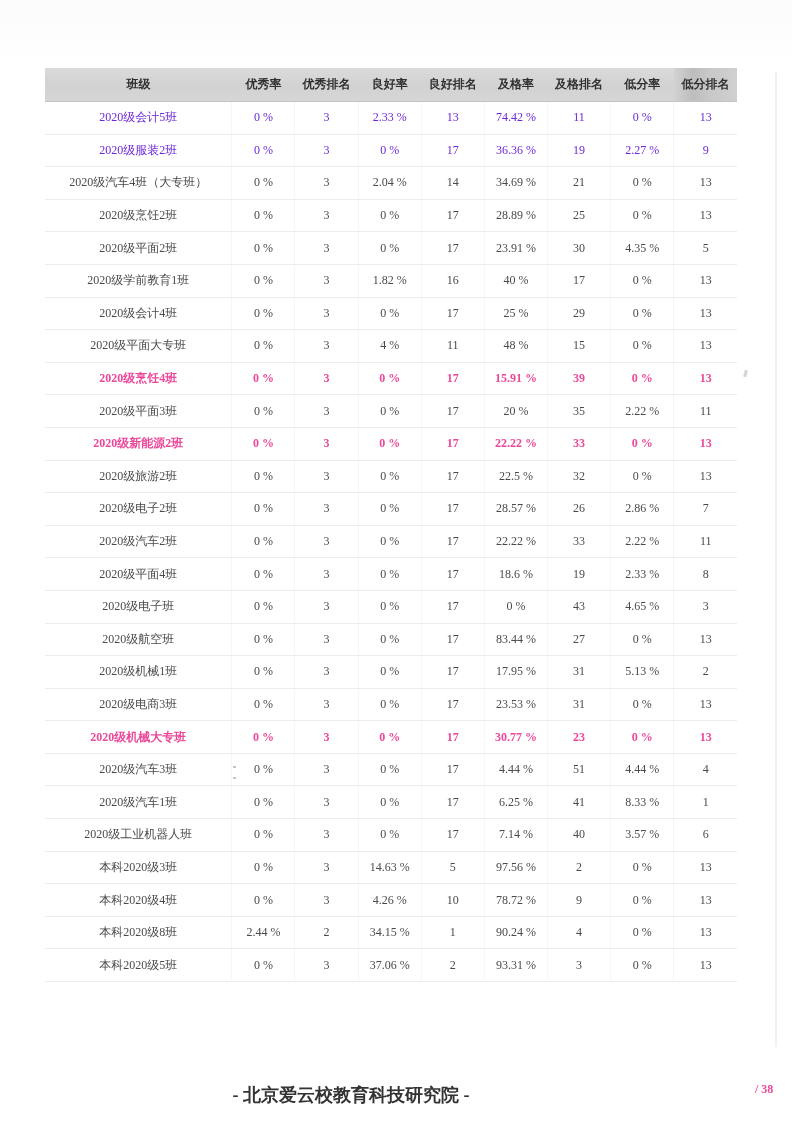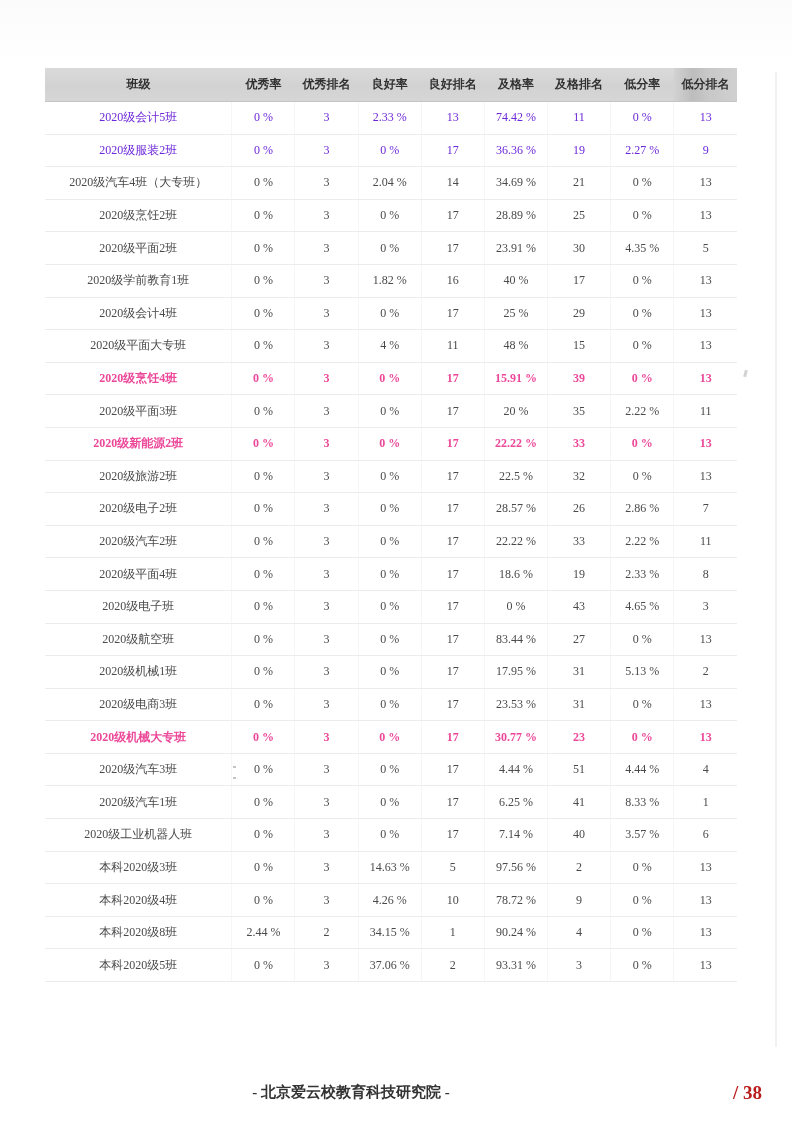--- a/index.html
+++ b/index.html
@@ -54,31 +54,31 @@
   }
   .report-table tbody td:first-child { border-left: none; }
   .report-table tbody tr.faded td { color: #6d28d9; }
   .report-table tbody tr.bold td { color: #ec4899; font-weight: bold; }
   .footer-center {
     position: absolute;
     left: 45px;
     width: 612px;
     top: 1083px;
     text-align: center;
-    font-size: 15px;
+    font-size: 18px;
     font-weight: 600;
     color: #333333;
   }
   .footer-page {
     position: absolute;
-    left: 733px;
+    left: 755px;
     top: 1082px;
-    font-size: 19px;
+    font-size: 12px;
     font-weight: bold;
-    color: #b91c1c;
+    color: #ec4899;
   }
   .scan-line {
     position: absolute;
     left: 775px;
     top: 72px;
     width: 2px;
     height: 975px;
     background: rgba(120,120,120,0.10);
   }
   .artifact-tick {

